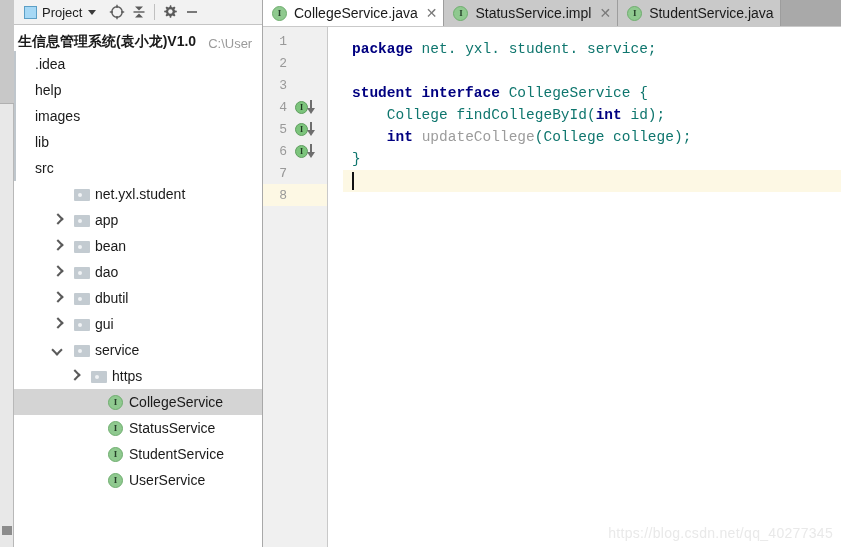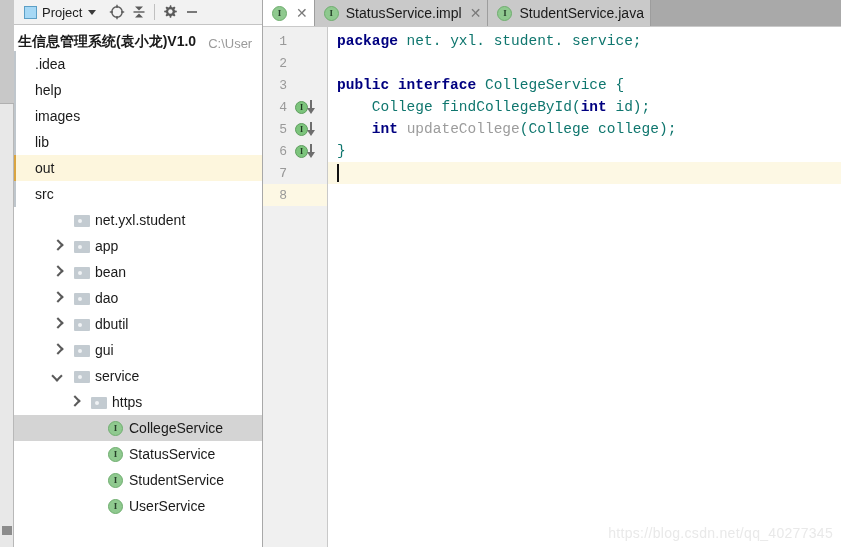--- a/index.html
+++ b/index.html
@@ -299,23 +299,24 @@
     left: 0px; top: 8px;
     width: 0; height: 0;
     border-left: 4px solid transparent;
     border-right: 4px solid transparent;
     border-top: 6px solid #6e6e6e;
   }
 
   .code {
     flex: 1 1 auto;
     position: relative;
-    padding-top: 3px;
+    padding-top: 11px;
     background: #ffffff;
     overflow: hidden;
+    margin-left: 15px;
   }
   .cline {
     height: 22px;
     display: flex;
     align-items: center;
     font-family: "Liberation Mono", monospace;
     font-size: 14.5px;
     color: #0a0a0a;
     white-space: pre;
     padding-left: 9px;
@@ -418,25 +419,20 @@
         <div class="trow">
           <span class="vbar grey"></span>
           <span style="display: inline-block; flex: 0 0 auto; width: 21px;"></span>
           <span>images</span>
         </div>
         <div class="trow">
           <span class="vbar grey"></span>
           <span style="display: inline-block; flex: 0 0 auto; width: 21px;"></span>
           <span>lib</span>
         </div>
-        <div class="trow hl-out">
-          <span class="vbar orange"></span>
-          <span style="display: inline-block; flex: 0 0 auto; width: 21px;"></span>
-          <span>out</span>
-        </div>
         <div class="trow">
           <span class="vbar grey"></span>
           <span style="display: inline-block; flex: 0 0 auto; width: 21px;"></span>
           <span>src</span>
         </div>
         <div class="trow">
           <span style="display: inline-block; flex: 0 0 auto; width: 38px;"></span>
           <span style="width: 22px; flex: 0 0 22px;"></span>
           <span class="folder"></span>
           <span>net.yxl.student</span>
@@ -514,20 +510,21 @@
           <span class="iface-icon">I</span>
           <span>UserService</span>
         </div>
       </div>
   </div>
 
   <div class="editor-area">
     <div class="tabbar">
         <div class="etab active">
           <span class="iface-icon" style="margin-right: 1px;">I</span>
+          <span>CollegeService.java</span>
           <span class="tab-close">✕</span>
         </div>
         <div class="etab">
           <span class="iface-icon" style="margin-right: 1px;">I</span>
           <span>StatusService.impl</span>
           <span class="tab-close">✕</span>
         </div>
         <div class="etab">
           <span class="iface-icon" style="margin-right: 1px;">I</span>
           <span>StudentService.java</span>
@@ -569,21 +566,21 @@
           <div class="gline">
             <span class="gnum">7</span>
           </div>
           <div class="gline cur">
             <span class="gnum">8</span>
           </div>
         </div>
       <div class="code">
           <div class="cline"><span class="kw">package</span><span class="plain"> net. yxl. student. service;</span></div>
           <div class="cline"></div>
-          <div class="cline"><span class="kw">public interface</span><span class="plain"> CollegeService {</span></div>
+          <div class="cline"><span class="kw">student interface</span><span class="plain"> CollegeService {</span></div>
           <div class="cline"><span class="plain">    College findCollegeById(</span><span class="kw">int</span><span class="plain"> id);</span></div>
           <div class="cline"><span class="plain">    </span><span class="kw">int</span><span class="plain"> </span><span class="dim">updateCollege</span><span class="plain">(College college);</span></div>
           <div class="cline"><span class="plain">}</span></div>
           <div class="cline cur"><span class="caret"></span></div>
         </div>
       <div class="watermark">https://blog.csdn.net/qq_40277345</div>
     </div>
   </div>
 
 </div>

